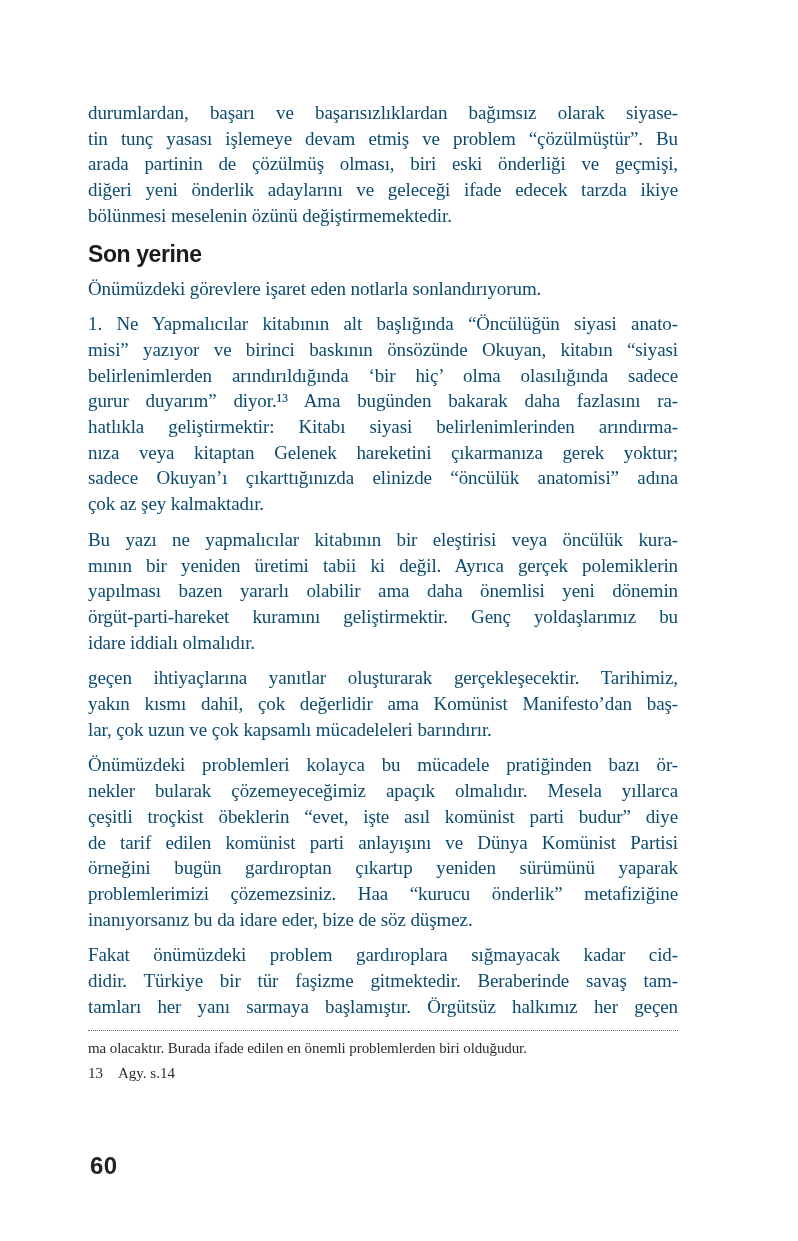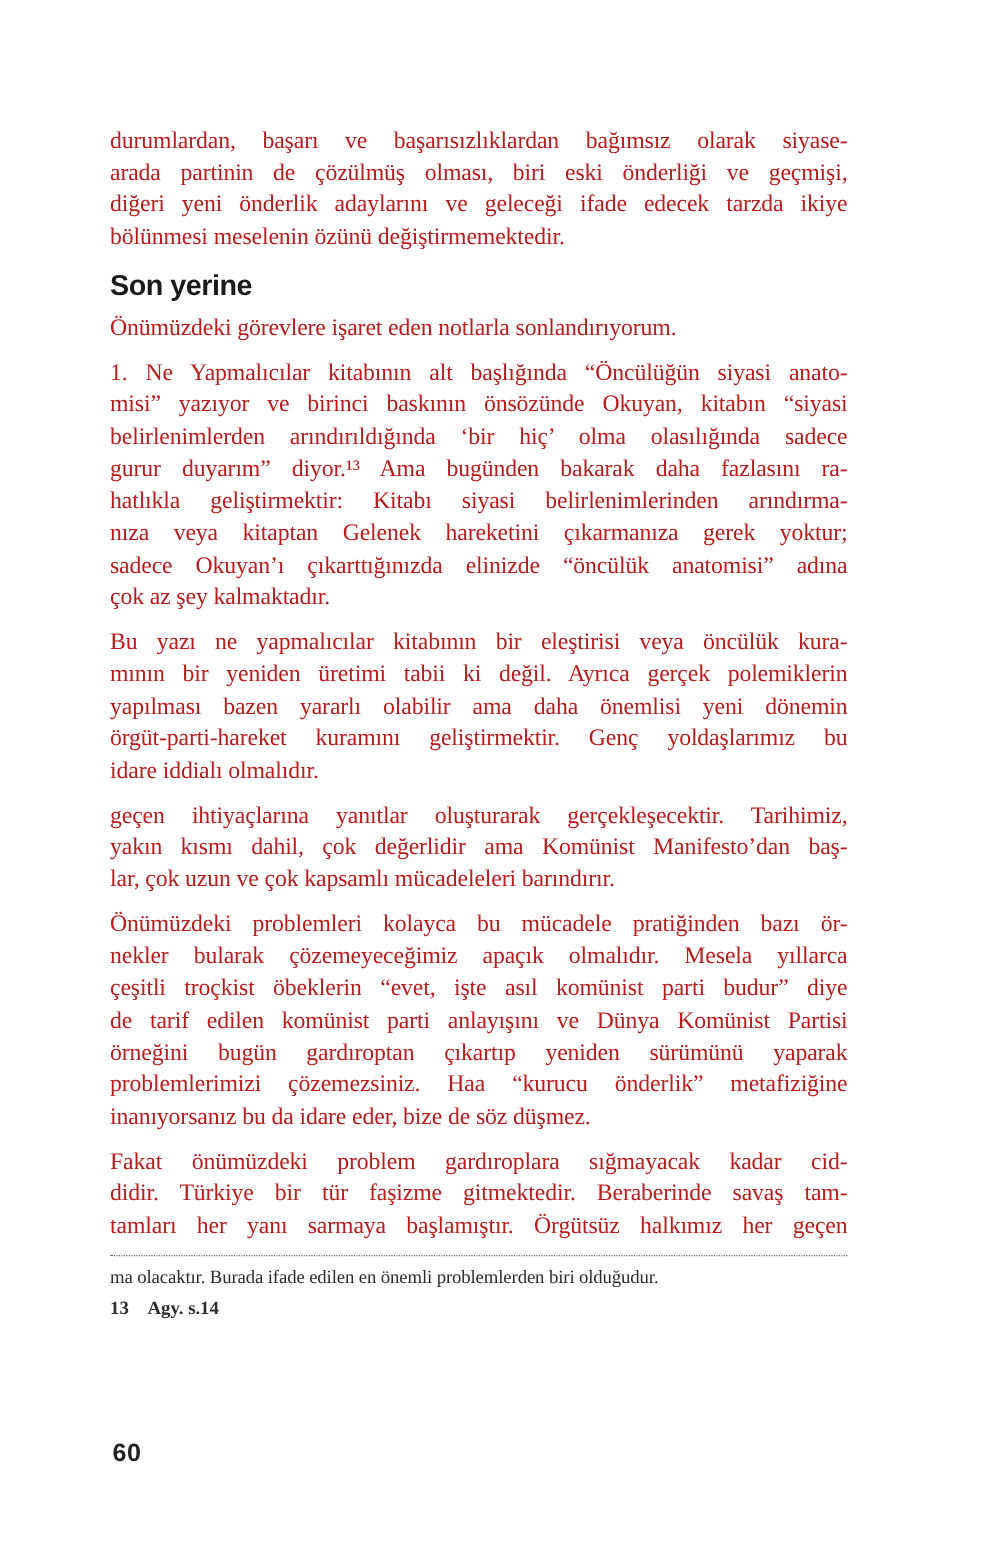--- a/index.html
+++ b/index.html
@@ -14,21 +14,21 @@
   .text-block {
     position: absolute;
     left: 88px;
     top: 100px;
     width: 590px;
   }
   .para { margin: 0 0 10px 0; }
   .line {
     font-size: 19px;
     line-height: 25.7px;
-    color: #b91c1c;
+    color: #0c4a6e;
     text-align: justify;
     text-align-last: justify;
     white-space: nowrap;
     letter-spacing: -0.1px;
   }
   .line.last {
     text-align-last: left;
     font-family: Liberation Serif, serif;
   }
   .section-heading {
@@ -51,43 +51,43 @@
     line-height: 21px;
     color: #2b2b2b;
     letter-spacing: -0.1px;
   }
   .footnote-item {
     display: flex;
     font-size: 15px;
     line-height: 21px;
     color: #2b2b2b;
     margin-top: 4px;
-    font-weight: bold;
   }
   .fn-marker { flex: 0 0 30px; }
   .fn-text { flex: 1 1 auto; }
   .page-number {
     position: absolute;
     left: 90px;
     top: 1152px;
     font-family: "Liberation Sans", "DejaVu Sans", sans-serif;
     font-weight: 700;
-    font-size: 20px;
+    font-size: 24px;
     letter-spacing: 0.5px;
     color: #222222;
     text-align: right;
   }
 </style>
 </head>
 <body>
 
 <main class="text-block">
   <div id="content-blocks">
       <div class="para">
         <div class="line">durumlardan, başarı ve başarısızlıklardan bağımsız olarak siyase-</div>
+        <div class="line">tin tunç yasası işlemeye devam etmiş ve problem “çözülmüştür”. Bu</div>
         <div class="line">arada partinin de çözülmüş olması, biri eski önderliği ve geçmişi,</div>
         <div class="line">diğeri yeni önderlik adaylarını ve geleceği ifade edecek tarzda ikiye</div>
         <div class="line last">bölünmesi meselenin özünü değiştirmemektedir.</div>
       </div>
       <h2 class="section-heading">Son yerine</h2>
       <div class="para">
         <div class="line last">Önümüzdeki görevlere işaret eden notlarla sonlandırıyorum.</div>
       </div>
       <div class="para">
         <div class="line">1. Ne Yapmalıcılar kitabının alt başlığında “Öncülüğün siyasi anato-</div>

